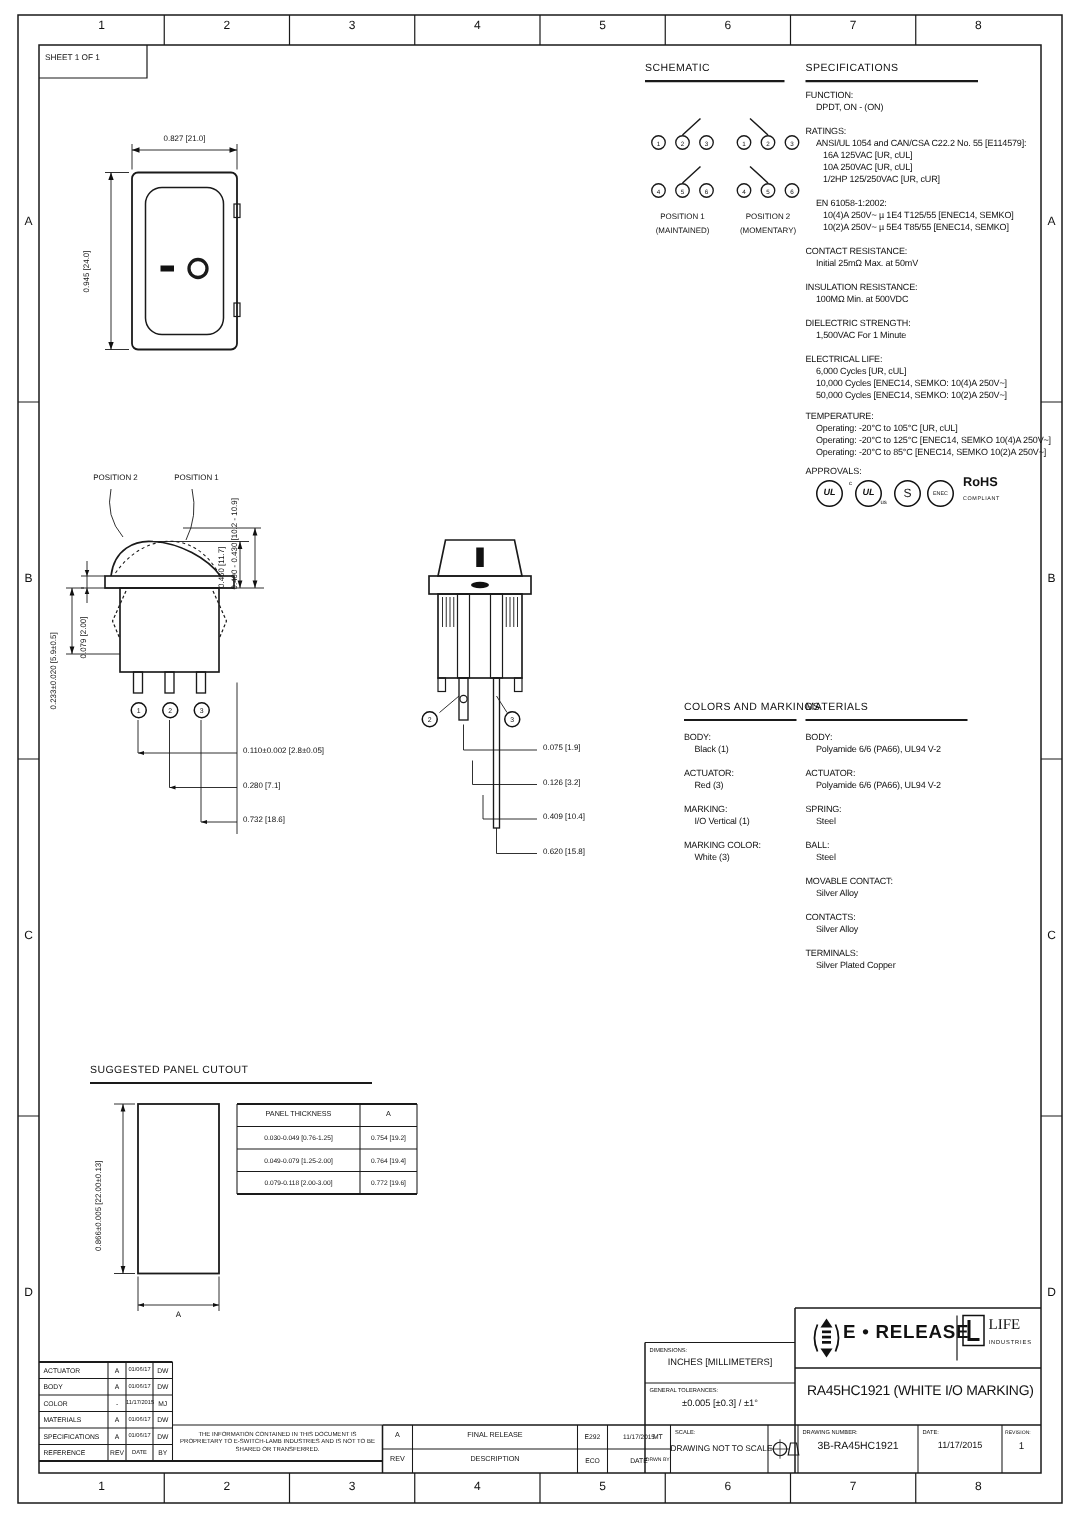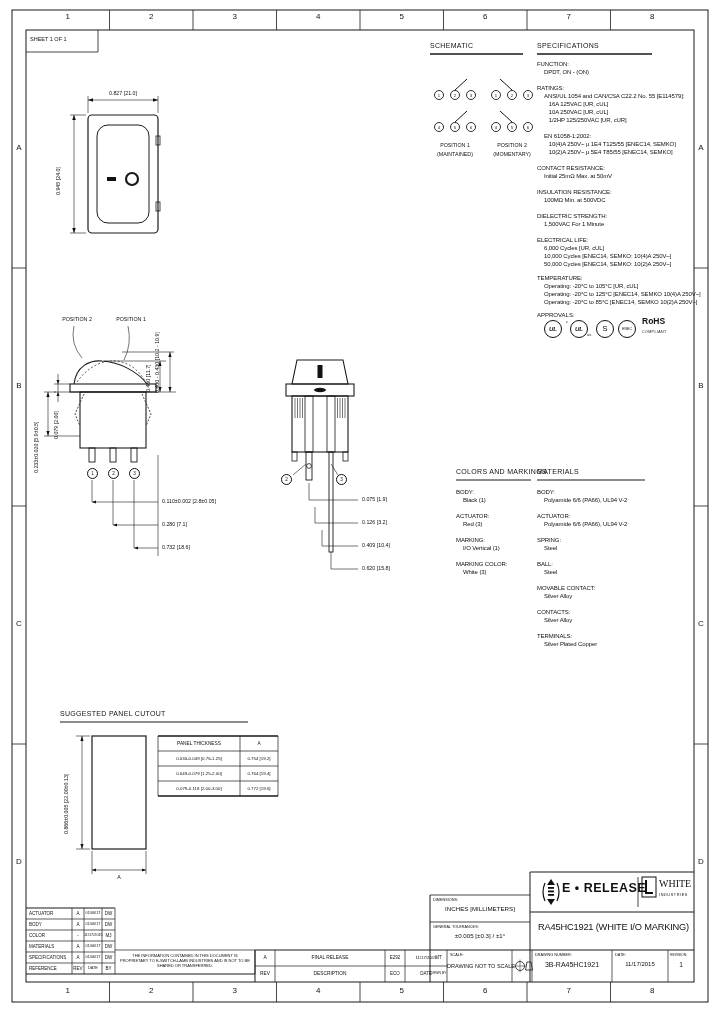--- a/index.html
+++ b/index.html
@@ -374,21 +374,21 @@
 <span class="t ctr" style="left:405px;top:954px;width:42px;font-size:4.3px">11/17/2015</span>
 <span class="t ctr" style="left:405px;top:970px;width:42px;font-size:4.5px">DATE</span>
 <span class="t ctr" style="left:430px;top:954px;width:17px;font-size:4.5px">MT</span>
 <span class="t ctr" style="left:428px;top:970px;width:21px;font-size:3.4px">DRWN BY</span>
 
 <span class="t" style="left:433px;top:897px;font-size:3.8px">DIMENSIONS:</span>
 <span class="t ctr" style="left:430px;top:905px;width:100px;font-size:6.2px">INCHES [MILLIMETERS]</span>
 <span class="t" style="left:433px;top:924px;font-size:3.8px">GENERAL TOLERANCES:</span>
 <span class="t ctr" style="left:430px;top:932px;width:100px;font-size:6.2px">±0.005 [±0.3] / ±1°</span>
 <span class="t" style="left:562px;top:885px;font-size:12.5px;font-weight:bold;letter-spacing:.5px">E • RELEASE</span>
-<span class="t serif" style="left:659px;top:880px;font-size:10px">WHITE</span>
+<span class="t serif" style="left:659px;top:880px;font-size:10px">LIFE</span>
 <span class="t" style="left:659px;top:892px;font-size:3.8px;letter-spacing:.6px">INDUSTRIES</span>
 <span class="t ctr" style="left:532px;top:924px;width:163px;font-size:9.3px;letter-spacing:-.2px">RA45HC1921 (WHITE I/O MARKING)</span>
 <span class="t" style="left:450px;top:952px;font-size:3.8px">SCALE:</span>
 <span class="t ctr" style="left:447px;top:963px;width:65px;font-size:5.5px">DRAWING NOT TO SCALE</span>
 <span class="t" style="left:535px;top:952px;font-size:3.8px">DRAWING NUMBER:</span>
 <span class="t ctr" style="left:532px;top:961px;width:80px;font-size:7px">3B-RA45HC1921</span>
 <span class="t" style="left:615px;top:952px;font-size:3.8px">DATE:</span>
 <span class="t ctr" style="left:612px;top:961px;width:56px;font-size:6px">11/17/2015</span>
 <span class="t" style="left:670px;top:952px;font-size:3.4px">REVISION:</span>
 <span class="t ctr" style="left:668px;top:961px;width:26px;font-size:6.5px">1</span>

